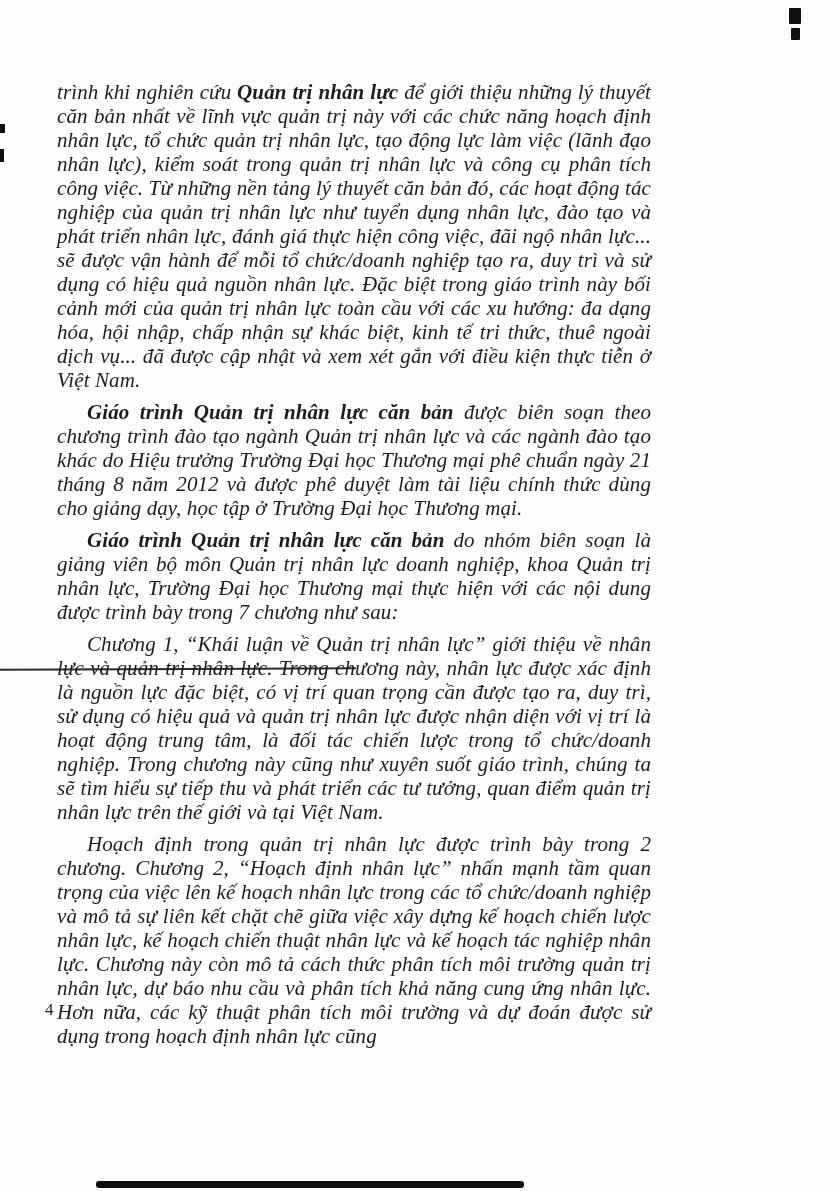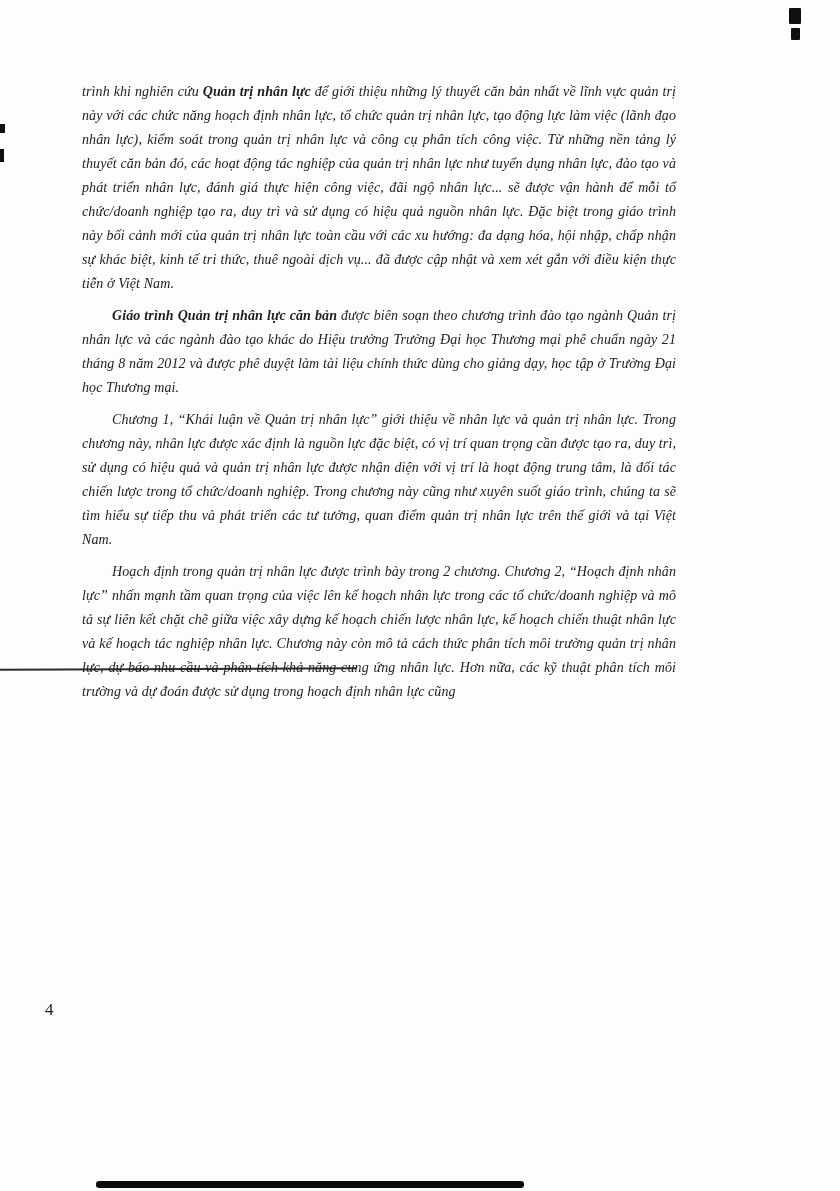--- a/index.html
+++ b/index.html
@@ -14,26 +14,25 @@
     background: #fdfdfb;
     overflow: hidden;
     font-family: "Liberation Serif", "DejaVu Serif", serif;
     color: #1d1d1f;
   }
   .text-block {
     position: absolute;
     left: 57px;
     top: 80px;
     width: 594px;
-    font-size: 14px;
+    font-size: 21px;
     line-height: 24px;
     font-style: italic;
     text-align: justify;
     letter-spacing: 0.1px;
-    margin-left: 25px;
   }
   .para {
     margin: 0 0 8px 0;
   }
   .para.indent {
     text-indent: 30px;
   }
   .b {
     font-weight: bold;
   }
@@ -80,19 +79,20 @@
   <div class="artifact mark-top-right-1"></div>
   <div class="artifact mark-top-right-2"></div>
   <div class="artifact mark-left-1"></div>
   <div class="artifact mark-left-2"></div>
   <div class="artifact strike-line"></div>
   <div class="artifact bottom-bar"></div>
 
   <div class="text-block">
       <p class="para"><span>trình khi nghiên cứu </span><span class="b">Quản trị nhân lực</span><span> để giới thiệu những lý thuyết căn bản nhất về lĩnh vực quản trị này với các chức năng hoạch định nhân lực, tổ chức quản trị nhân lực, tạo động lực làm việc (lãnh đạo nhân lực), kiểm soát trong quản trị nhân lực và công cụ phân tích công việc. Từ những nền tảng lý thuyết căn bản đó, các hoạt động tác nghiệp của quản trị nhân lực như tuyển dụng nhân lực, đào tạo và phát triển nhân lực, đánh giá thực hiện công việc, đãi ngộ nhân lực... sẽ được vận hành để mỗi tổ chức/doanh nghiệp tạo ra, duy trì và sử dụng có hiệu quả nguồn nhân lực. Đặc biệt trong giáo trình này bối cảnh mới của quản trị nhân lực toàn cầu với các xu hướng: đa dạng hóa, hội nhập, chấp nhận sự khác biệt, kinh tế tri thức, thuê ngoài dịch vụ... đã được cập nhật và xem xét gắn với điều kiện thực tiễn ở Việt Nam.</span></p>
       <p class="para indent"><span class="b">Giáo trình Quản trị nhân lực căn bản</span><span> được biên soạn theo chương trình đào tạo ngành Quản trị nhân lực và các ngành đào tạo khác do Hiệu trưởng Trường Đại học Thương mại phê chuẩn ngày 21 tháng 8 năm 2012 và được phê duyệt làm tài liệu chính thức dùng cho giảng dạy, học tập ở Trường Đại học Thương mại.</span></p>
+      <p class="para indent"><span class="b">Giáo trình Quản trị nhân lực căn bản</span><span> do nhóm biên soạn là giảng viên bộ môn Quản trị nhân lực doanh nghiệp, khoa Quản trị nhân lực, Trường Đại học Thương mại thực hiện với các nội dung được trình bày trong 7 chương như sau:</span></p>
       <p class="para indent"><span>Chương 1, “Khái luận về Quản trị nhân lực” giới thiệu về nhân lực và quản trị nhân lực. Trong chương này, nhân lực được xác định là nguồn lực đặc biệt, có vị trí quan trọng cần được tạo ra, duy trì, sử dụng có hiệu quả và quản trị nhân lực được nhận diện với vị trí là hoạt động trung tâm, là đối tác chiến lược trong tổ chức/doanh nghiệp. Trong chương này cũng như xuyên suốt giáo trình, chúng ta sẽ tìm hiểu sự tiếp thu và phát triển các tư tưởng, quan điểm quản trị nhân lực trên thế giới và tại Việt Nam.</span></p>
       <p class="para indent"><span>Hoạch định trong quản trị nhân lực được trình bày trong 2 chương. Chương 2, “Hoạch định nhân lực” nhấn mạnh tầm quan trọng của việc lên kế hoạch nhân lực trong các tổ chức/doanh nghiệp và mô tả sự liên kết chặt chẽ giữa việc xây dựng kế hoạch chiến lược nhân lực, kế hoạch chiến thuật nhân lực và kế hoạch tác nghiệp nhân lực. Chương này còn mô tả cách thức phân tích môi trường quản trị nhân lực, dự báo nhu cầu và phân tích khả năng cung ứng nhân lực. Hơn nữa, các kỹ thuật phân tích môi trường và dự đoán được sử dụng trong hoạch định nhân lực cũng</span></p>
     </div>
 
   <div class="page-number">4</div>
 
 </div>
 
 </body></html>

